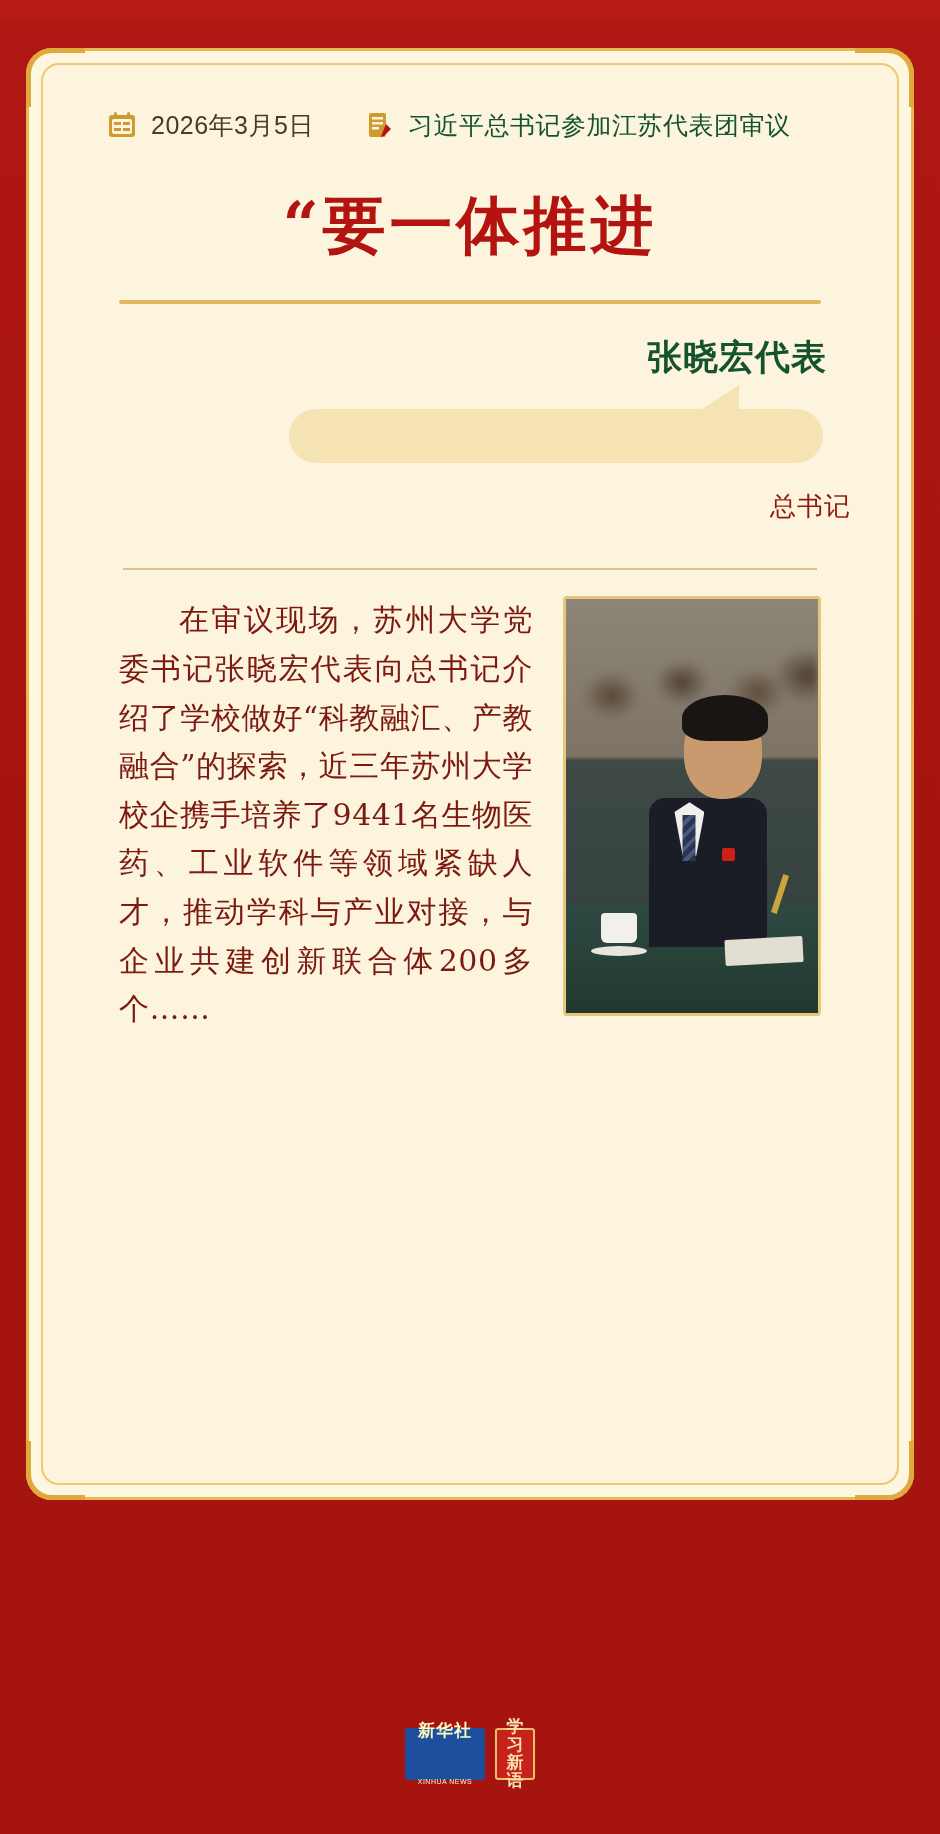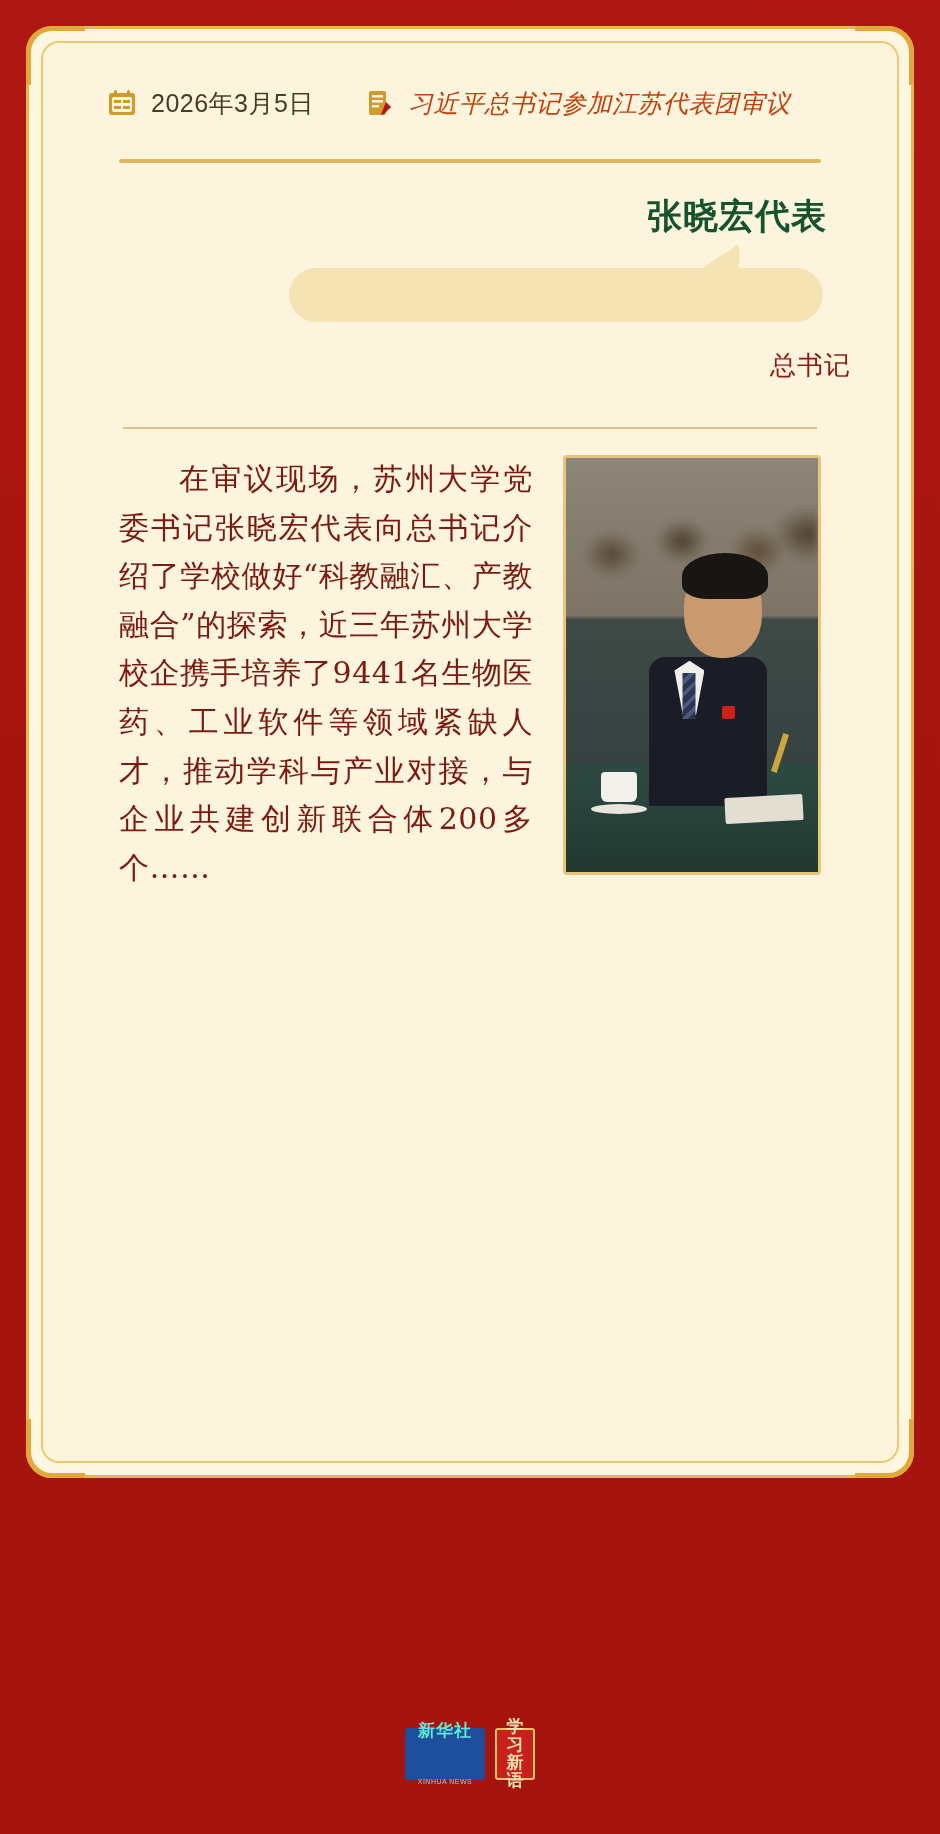--- a/index.html
+++ b/index.html
@@ -11,20 +11,21 @@
     width: 940px;
     height: 1834px;
     position: relative;
     font-family: "Liberation Sans", sans-serif;
     overflow: hidden;
   }
   .poster {
     position: absolute;
     inset: 0;
     background: linear-gradient(180deg, #b01712 0%, #a6140f 45%, #a6140f 100%);
+    margin-top: 22px;
   }
   
   .gold-frame {
     position: absolute;
     left: 26px;
     top: 26px;
     width: 888px;
     height: 1452px;
     border: 3px solid #e7b84f;
     border-radius: 26px;
@@ -77,24 +78,23 @@
   }
   .hdr-date {
     font-size: 25px;
     color: #4a3b22;
     letter-spacing: 0.5px;
     white-space: nowrap;
   }
   .hdr-gap { width: 22px; }
   .hdr-topic {
     font-size: 25px;
-    color: #c2410c;
+    color: #14532d;
     letter-spacing: 0.5px;
     white-space: nowrap;
-    font-style: italic;
   }
 
   
   .title-block {
     margin-top: 34px;
     text-align: center;
     color: #b3140f;
     font-family: "DejaVu Serif", serif;
     font-weight: bold;
   }
@@ -309,21 +309,21 @@
     display: flex;
     justify-content: center;
     align-items: center;
     gap: 10px;
   }
   .logo-xinhua {
     width: 80px;
     height: 52px;
     background: #1e4f9c;
     border-radius: 3px;
-    color: #5eead4;
+    color: #fef9c3;
     display: flex;
     flex-direction: column;
     align-items: center;
     justify-content: center;
     line-height: 1.1;
     gap: 35px;
   }
   .logo-xinhua .ch { font-size: 17px; font-weight: bold; letter-spacing: 1px; }
   .logo-xinhua .en { font-size: 7px; letter-spacing: 0.5px; margin-top: 2px; }
   .logo-xuexi {
@@ -379,20 +379,21 @@
               <rect x="8" y="7" width="11" height="2.5" fill="#fcf4dd"></rect>
               <rect x="8" y="12" width="11" height="2.5" fill="#fcf4dd"></rect>
               <rect x="8" y="17" width="7" height="2.5" fill="#fcf4dd"></rect>
               <path d="M22 14 L27 19 L20 26 L17 27 L18 24 Z" fill="#b3140f"></path>
             </svg>
           </span>
           <span class="hdr-topic">习近平总书记参加江苏代表团审议</span>
         </div>
 
         <div class="title-block">
+          <div class="title-line">“要一体推进</div>
         </div>
 
         <div class="divider"></div>
 
         <div class="speaker-right">张晓宏代表</div>
 
         <div class="bubble bubble-rep">
           <span class="tail tail-right"></span>
         </div>
 

